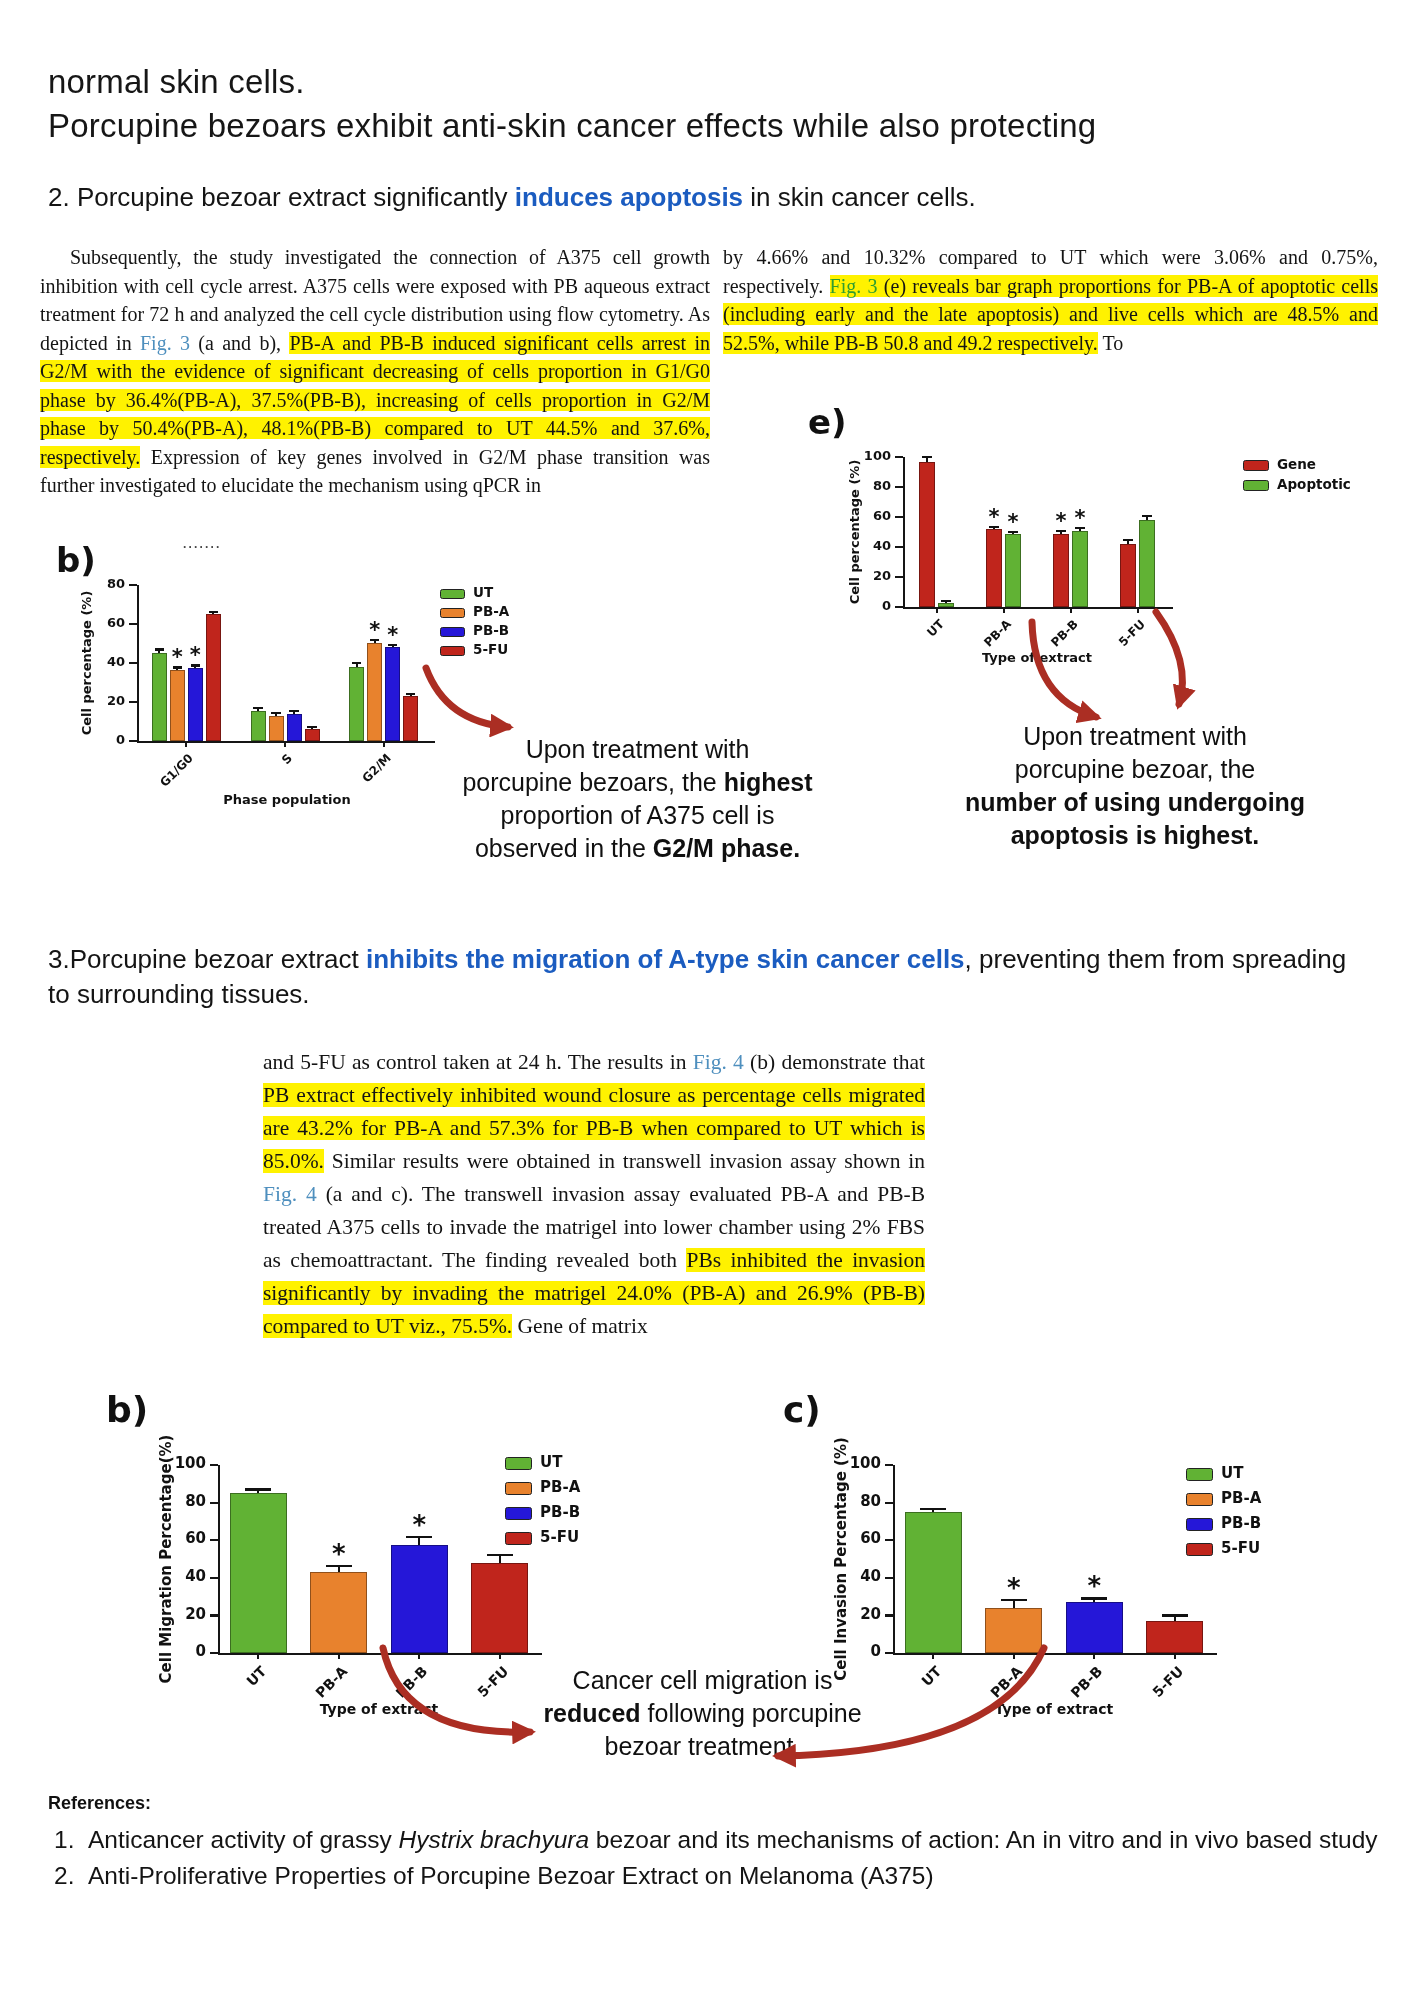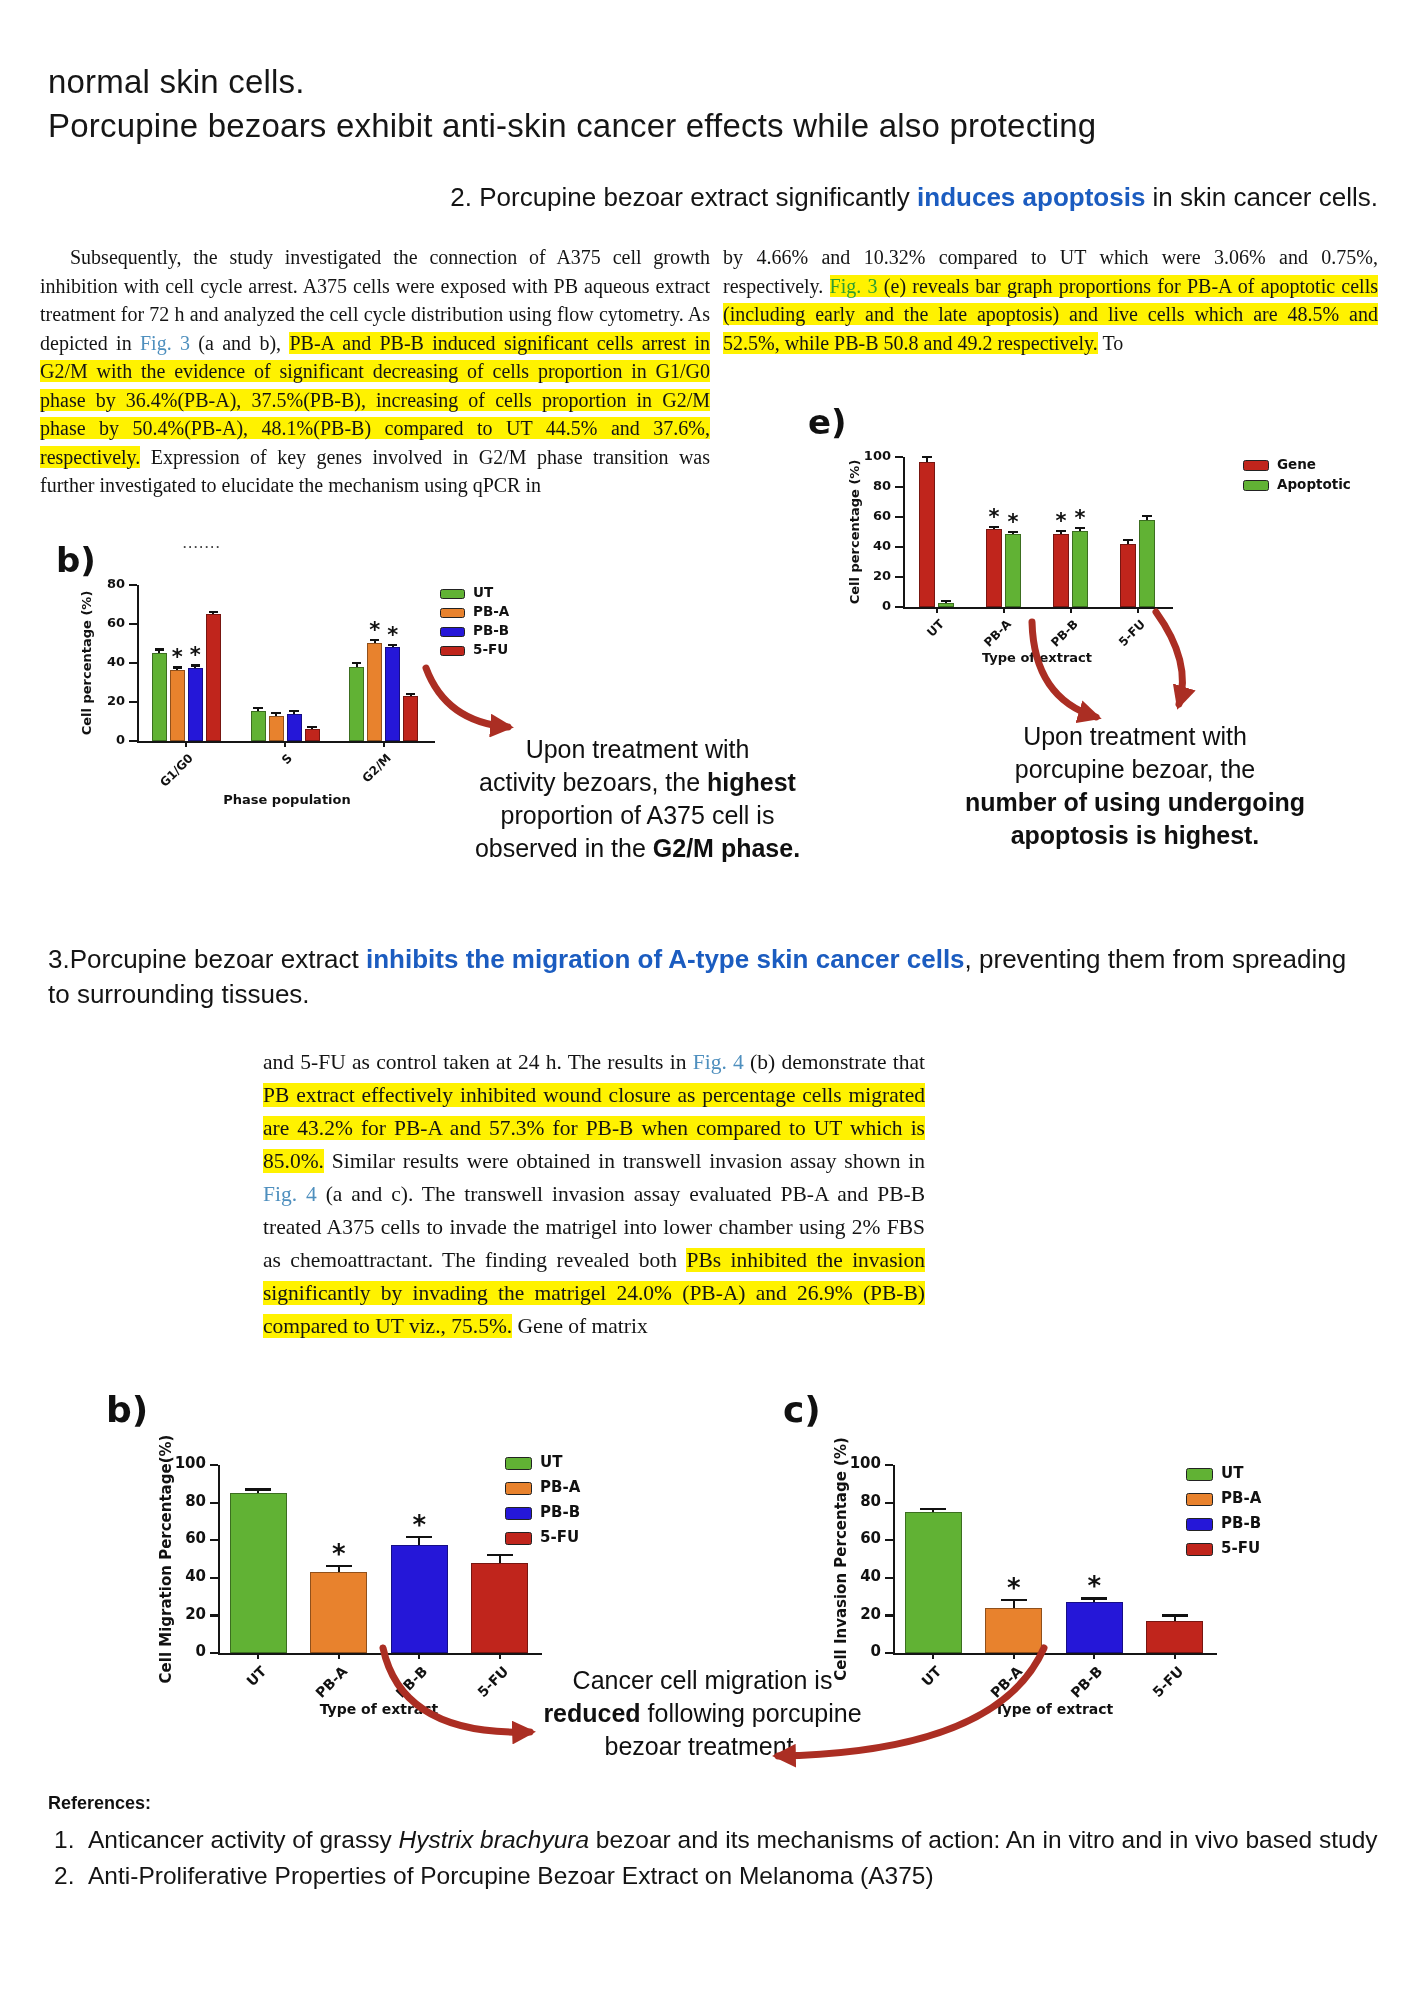--- a/index.html
+++ b/index.html
@@ -37,21 +37,21 @@
 </head>
 <body>
 
 <div class="page">
 
   <div class="abs title" style="left:48px;top:60px;width:1330px;">
       <div><span>normal skin cells.</span></div>
       <div><span>Porcupine bezoars exhibit anti-skin cancer effects while also protecting</span></div>
     </div>
 
-  <div class="abs h2" style="left:48px;top:182px;width:1330px;text-align:right;"><span>2. Porcupine bezoar extract significantly </span><span class="seg-accent">induces apoptosis</span><span> in skin cancer cells.</span></div>
+  <div class="abs h2" style="left:48px;top:182px;width:1330px;"><span>2. Porcupine bezoar extract significantly </span><span class="seg-accent">induces apoptosis</span><span> in skin cancer cells.</span></div>
 
   <div class="abs serif indent" style="left:40px;top:243px;width:670px;"><span>Subsequently, the study investigated the connection of A375 cell growth inhibition with cell cycle arrest. A375 cells were exposed with PB aqueous extract treatment for 72 h and analyzed the cell cycle distribution using flow cytometry. As depicted in </span><span class="seg-figblue">Fig. 3</span><span> (a and b), </span><span class="seg-hl">PB-A and PB-B induced significant cells arrest in G2/M with the evidence of significant decreasing of cells proportion in G1/G0 phase by 36.4%(PB-A), 37.5%(PB-B), increasing of cells proportion in G2/M phase by 50.4%(PB-A), 48.1%(PB-B) compared to UT 44.5% and 37.6%, respectively.</span><span> Expression of key genes involved in G2/M phase transition was further investigated to elucidate the mechanism using qPCR in</span></div>
 
   <div class="abs serif" style="left:723px;top:243px;width:655px;"><span>by 4.66% and 10.32% compared to UT which were 3.06% and 0.75%, respectively. </span><span class="seg-hl seg-figgreen">Fig. 3</span><span class="seg-hl"> (e) reveals bar graph proportions for PB-A of apoptotic cells (including early and the late apoptosis) and live cells which are 48.5% and 52.5%, while PB-B 50.8 and 49.2 respectively.</span><span> To</span></div>
 
   <div class="abs dots" style="left:183px;top:540px;">·······</div>
 
   <div class="abs" id="chart-cell-cycle">
       <div class="abs panel-label" style="left: 56px; top: 540px; font-size: 34px;">b)</div>
       <div class="abs plot-frame" style="left: 137px; top: 585px; width: 296px; height: 156px;"></div>
@@ -176,21 +176,21 @@
       <div class="abs chart-txt" style="left: 1059.5px; top: 617px; width: 78px; text-align: right; font-size: 12px; transform: rotate(-45deg); transform-origin: 100% 0%;">5-FU</div>
       <div class="abs chart-txt" style="left: 1037px; top: 650px; transform: translateX(-50%); font-size: 13px; white-space: nowrap;">Type of extract</div>
       <div class="abs legend-swatch" style="left: 1243px; top: 460px; width: 26px; height: 11px; background: rgb(192, 37, 28);"></div>
       <div class="abs chart-txt" style="left: 1277px; top: 455.78px; font-size: 13.5px; white-space: nowrap;">Gene</div>
       <div class="abs legend-swatch" style="left: 1243px; top: 480px; width: 26px; height: 11px; background: rgb(97, 178, 52);"></div>
       <div class="abs chart-txt" style="left: 1277px; top: 475.78px; font-size: 13.5px; white-space: nowrap;">Apoptotic</div>
     </div>
 
   <div class="abs ann" style="left:440px;top:733px;width:395px;">
       <div><span>Upon treatment with</span></div>
-      <div><span>activity bezoars, the </span><span class="seg-b">highest</span></div>
+      <div><span>porcupine bezoars, the </span><span class="seg-b">highest</span></div>
       <div><span>proportion of A375 cell is</span></div>
       <div><span>observed in the </span><span class="seg-b">G2/M phase.</span></div>
     </div>
 
   <div class="abs ann" style="left:955px;top:720px;width:360px;">
       <div><span>Upon treatment with</span></div>
       <div><span>porcupine bezoar, the</span></div>
       <div><span class="seg-b">number of using undergoing</span></div>
       <div><span class="seg-b">apoptosis is highest.</span></div>
     </div>

